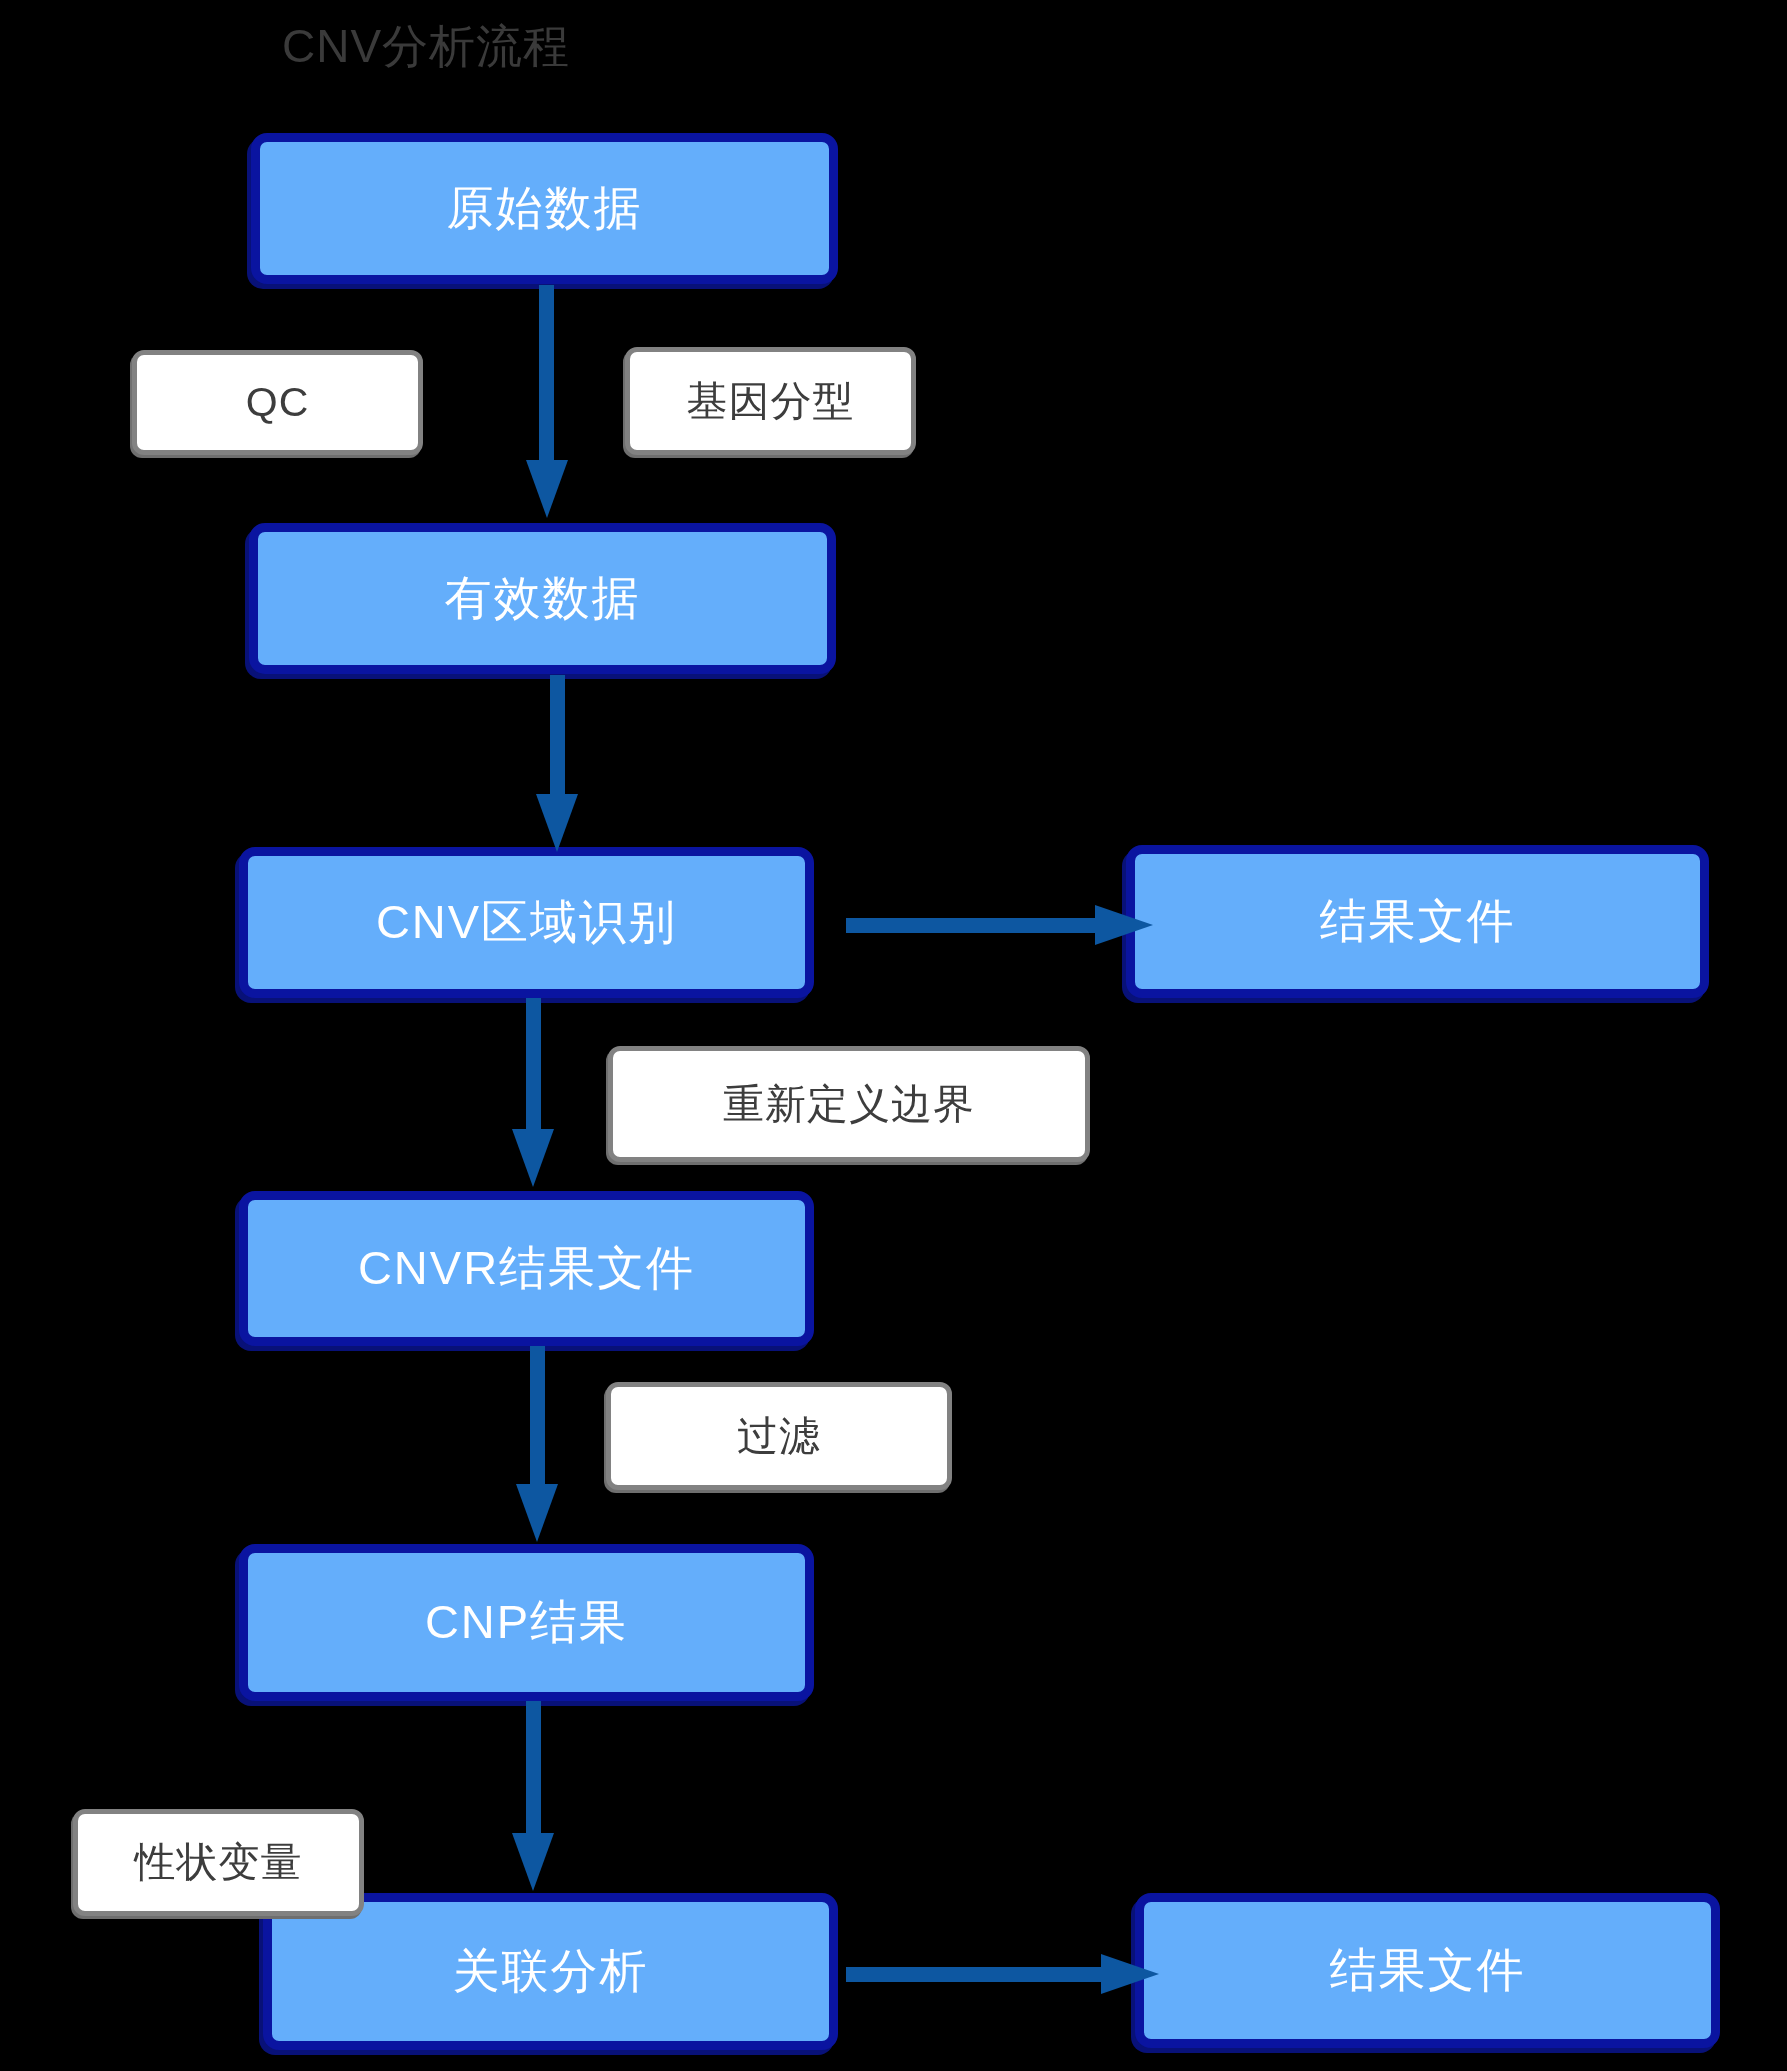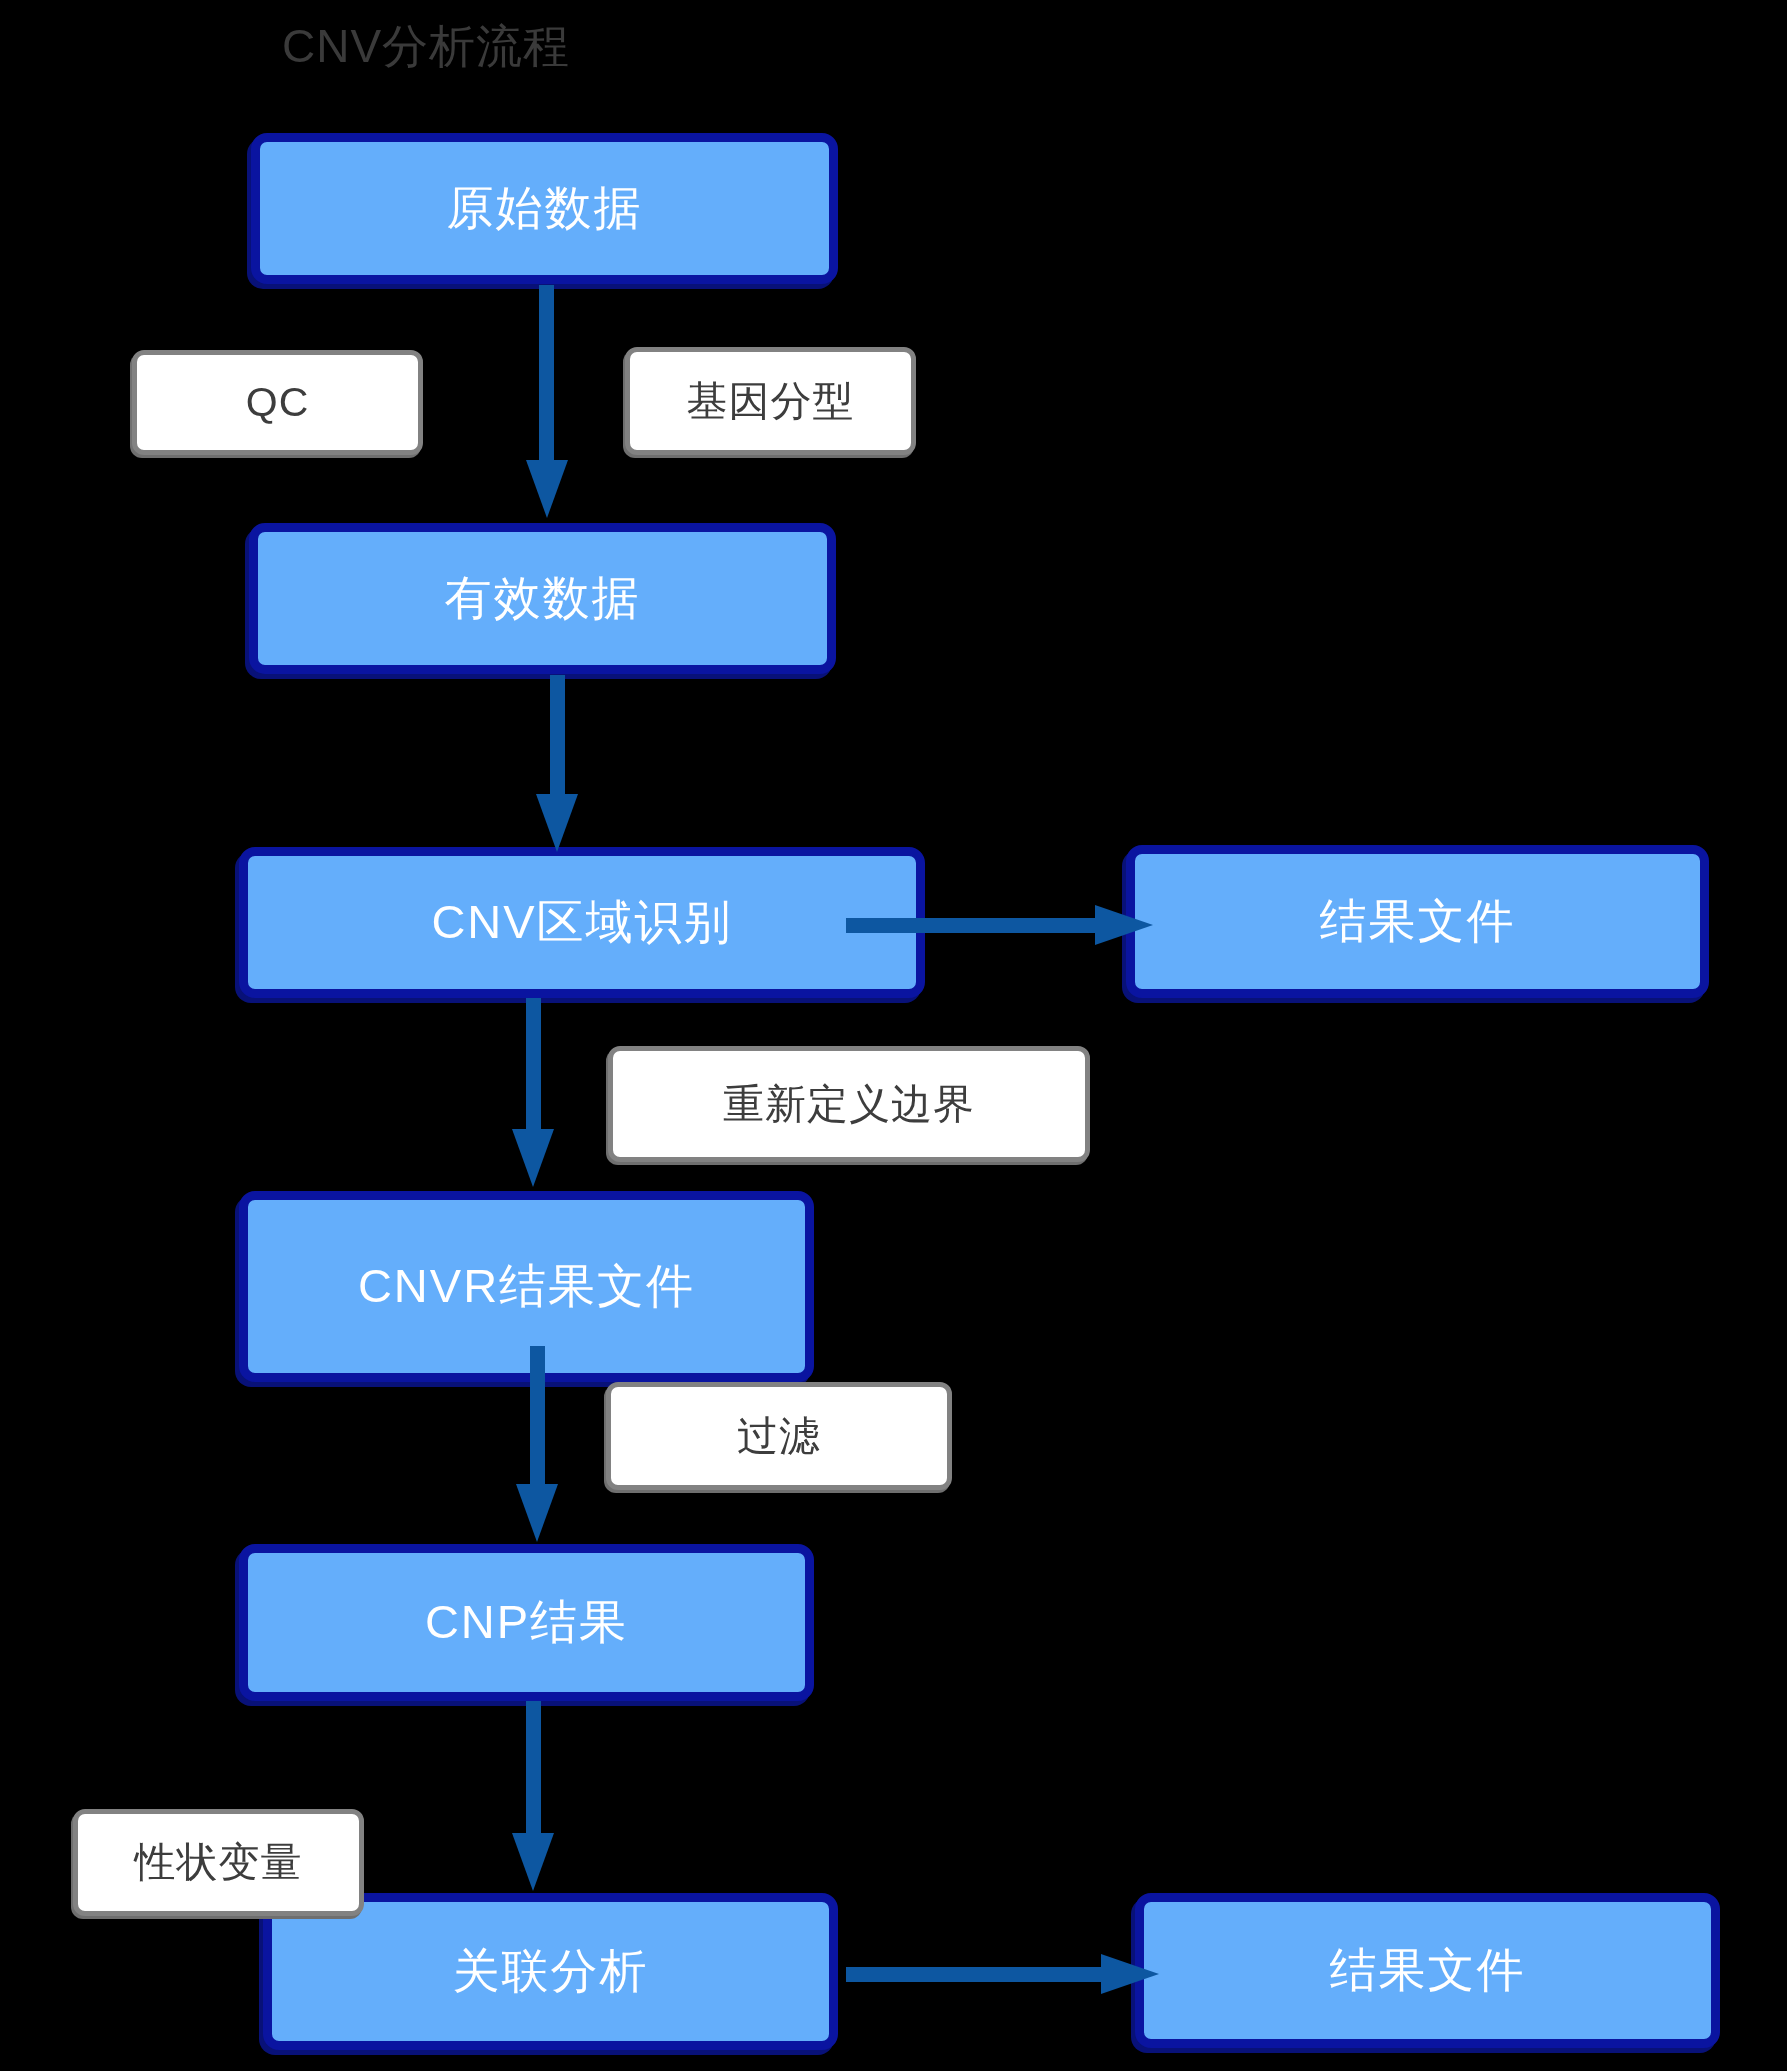--- a/index.html
+++ b/index.html
@@ -92,29 +92,29 @@
   <div class="title">CNV分析流程</div>
 
   <div class="node" style="left:251px; top:133px; width:587px; height:151px;">
     <span>原始数据</span>
   </div>
 
   <div class="node" style="left:249px; top:523px; width:587px; height:151px;">
     <span>有效数据</span>
   </div>
 
-  <div class="node" style="left:239px; top:847px; width:686px; height:151px;">
+  <div class="node" style="left:239px; top:847px; width:575px; height:151px;">
     <span>CNV区域识别</span>
   </div>
 
   <div class="node" style="left:1126px; top:845px; width:583px; height:153px;">
     <span>结果文件</span>
   </div>
 
-  <div class="node" style="left:239px; top:1191px; width:575px; height:191px;">
+  <div class="node" style="left:239px; top:1191px; width:575px; height:155px;">
     <span>CNVR结果文件</span>
   </div>
 
   <div class="node" style="left:239px; top:1544px; width:575px; height:157px;">
     <span>CNP结果</span>
   </div>
 
   <div class="node" style="left:239px; top:1893px; width:575px; height:157px;margin-left:24px;">
     <span>关联分析</span>
   </div>

